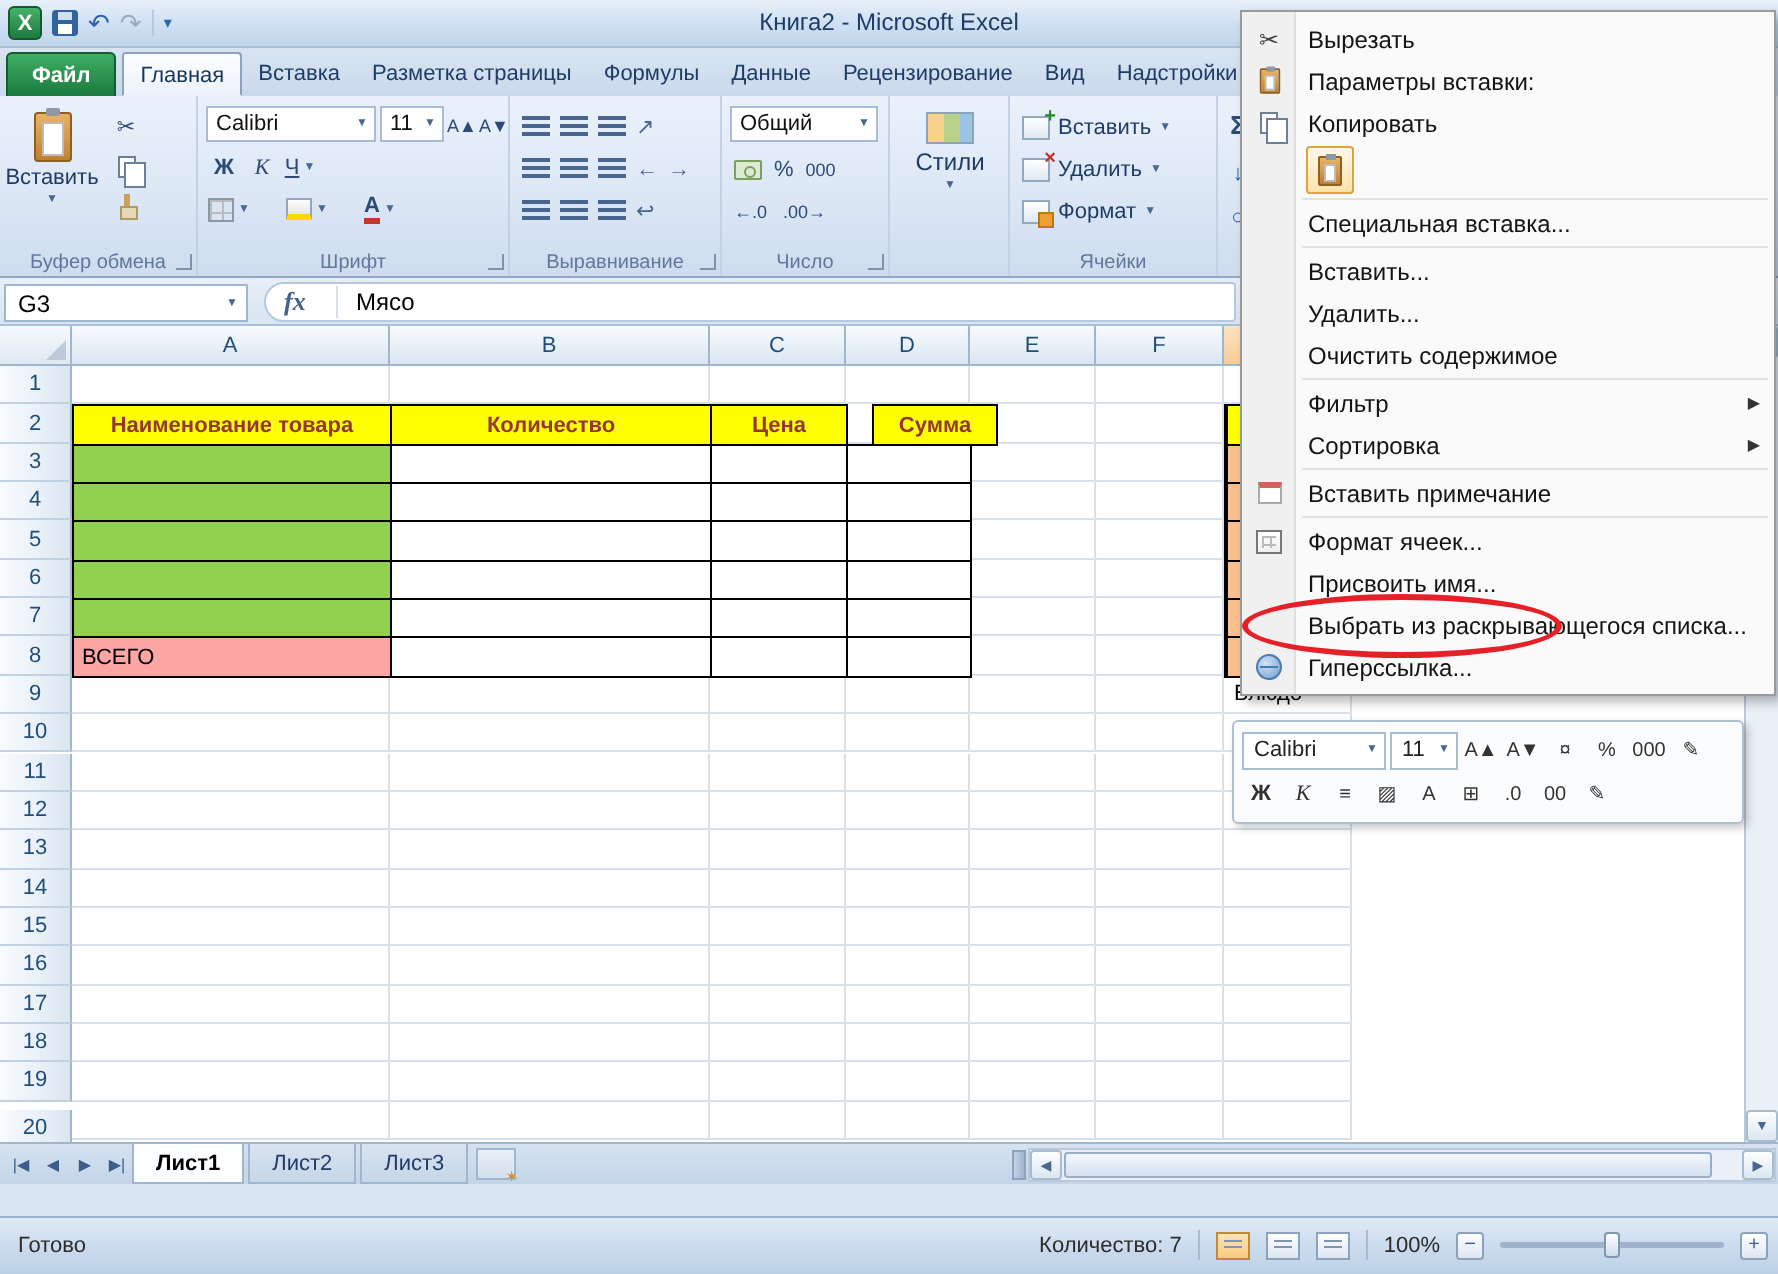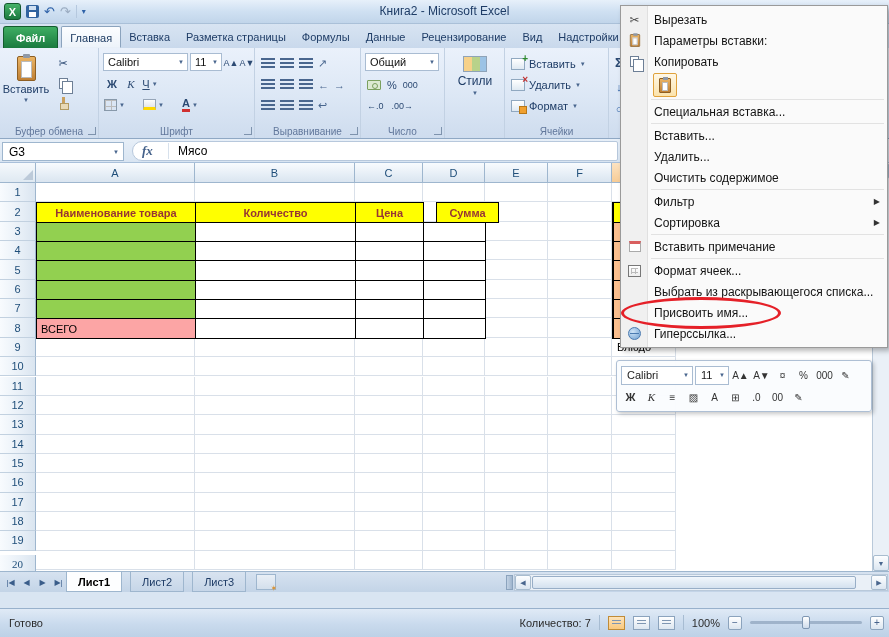--- a/index.html
+++ b/index.html
@@ -80,21 +80,21 @@
 
 
 #vscroll{position:absolute;left:872px;top:163px;width:17px;height:408px;background:#eaf0f7;border-left:1px solid #b9c9da;z-index:4}
 .sarrow{position:absolute;display:flex;align-items:center;justify-content:center;font-size:7px;color:#49668e;background:linear-gradient(#fdfeff,#dbe6f1);border:1px solid #a8bccf;border-radius:2px}
 #vthumb{position:absolute;left:1px;top:18px;width:14px;height:128px;background:linear-gradient(90deg,#f2f7fc,#d4e1ef);border:1px solid #98aec7;border-radius:2px}
 
 
 #sheetbar{position:absolute;left:0;top:571px;width:889px;height:21px;background:linear-gradient(#d6e2f0,#c3d4e7);border-top:1px solid #9eb6ce}
 .snav{position:absolute;top:2px;width:15px;height:16px;display:flex;align-items:center;justify-content:center;font-size:8px;color:#3a5d8a}
 #stabs{position:absolute;left:66px;top:0;height:20px;display:flex;align-items:flex-start}
-.stab{height:20px;padding:0 11px;display:flex;align-items:center;font-size:11px;color:#1e3c66;background:linear-gradient(#d8e3f0,#c6d6e8);border:1px solid #9eb6ce;border-top:none;margin-right:8px}
+.stab{height:20px;padding:0 11px;display:flex;align-items:center;font-size:11px;color:#1e3c66;background:linear-gradient(#d8e3f0,#c6d6e8);border:1px solid #9eb6ce;border-top:none;margin-right:2px}
 .stab.active{background:#fdfeff;font-weight:bold;color:#000}
 .addsheet{width:20px;height:16px;margin-top:2px;margin-left:2px;position:relative;background:linear-gradient(#e9eff6,#d3dfec);border:1px solid #9eb6ce}
 .addsheet::after{content:"\2736";position:absolute;right:-2px;bottom:-4px;font-size:8px;color:#d98f2b}
 #hsplit{position:absolute;left:506px;top:3px;width:7px;height:15px;background:linear-gradient(90deg,#c2d2e4,#9fb5cd);border:1px solid #8ba3bd}
 #htrack{position:absolute;left:514px;top:2px;width:374px;height:17px;background:#eaf0f7;border:1px solid #b9c9da}
 #hthumb{position:absolute;left:17px;top:1px;width:324px;height:13px;background:linear-gradient(#f2f7fc,#d4e1ef);border:1px solid #98aec7;border-radius:2px}
 
 
 #gap{position:absolute;left:0;top:592px;width:889px;height:16px;background:#d9e5f2}
 #statusbar{position:absolute;left:0;top:608px;width:889px;height:29px;background:linear-gradient(#e0eaf6,#c9daed 55%,#bdd1e6);border-top:1px solid #98b1cc}
@@ -347,21 +347,21 @@
       <div class="rhead" style="top: 194.15px; height: 19.35px;">10</div>
       <div class="rhead" style="top: 213.5px; height: 19.35px;">11</div>
       <div class="rhead" style="top: 232.85px; height: 19.35px;">12</div>
       <div class="rhead" style="top: 252.2px; height: 19.35px;">13</div>
       <div class="rhead" style="top: 271.55px; height: 19.35px;">14</div>
       <div class="rhead" style="top: 290.9px; height: 19.35px;">15</div>
       <div class="rhead" style="top: 310.25px; height: 19.35px;">16</div>
       <div class="rhead" style="top: 329.6px; height: 19.35px;">17</div>
       <div class="rhead" style="top: 348.95px; height: 19.35px;">18</div>
       <div class="rhead" style="top: 368.3px; height: 19.35px;">19</div>
-      <div class="rhead" style="top: 392px; height: 19.35px; font-family: Liberation Serif, serif;">20</div>
+      <div class="rhead" style="top: 392px; height: 19.35px;">20</div>
       <div class="gcell" style="left: 36px; top: 20px; width: 159px; height: 19.35px;"></div>
       <div class="gcell" style="left: 195px; top: 20px; width: 160px; height: 19.35px;"></div>
       <div class="gcell" style="left: 355px; top: 20px; width: 68px; height: 19.35px;"></div>
       <div class="gcell" style="left: 423px; top: 20px; width: 62px; height: 19.35px;"></div>
       <div class="gcell" style="left: 485px; top: 20px; width: 63px; height: 19.35px;"></div>
       <div class="gcell" style="left: 548px; top: 20px; width: 64px; height: 19.35px;"></div>
       <div class="gcell" style="left: 612px; top: 20px; width: 64px; height: 19.35px;"></div>
       <div class="gcell" style="left: 36px; top: 39.35px; width: 159px; height: 19.35px;"></div>
       <div class="gcell" style="left: 195px; top: 39.35px; width: 160px; height: 19.35px;"></div>
       <div class="gcell" style="left: 355px; top: 39.35px; width: 68px; height: 19.35px;"></div>
@@ -642,25 +642,25 @@
       </div>
       <div class="msep"></div>
       <div class="mitem">
         <span class="mico">
           <span class="icformat"></span>
         </span>
         <span class="mlabel">Формат ячеек...</span>
       </div>
       <div class="mitem">
         <span class="mico"></span>
+        <span class="mlabel">Присвоить имя...</span>
+      </div>
+      <div class="mitem">
+        <span class="mico"></span>
         <span class="mlabel">Выбрать из раскрывающегося списка...</span>
-      </div>
-      <div class="mitem">
-        <span class="mico"></span>
-        <span class="mlabel">Присвоить имя...</span>
       </div>
       <div class="mitem">
         <span class="mico">
           <span class="iclink"></span>
         </span>
         <span class="mlabel">Гиперссылка...</span>
       </div>
     </div>
   <div id="ring"></div>
 

